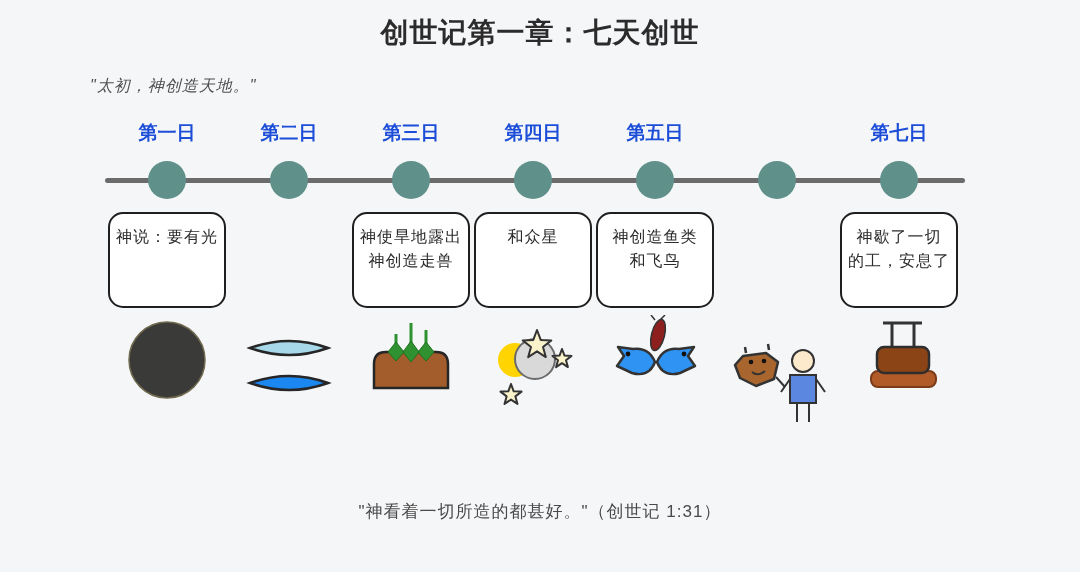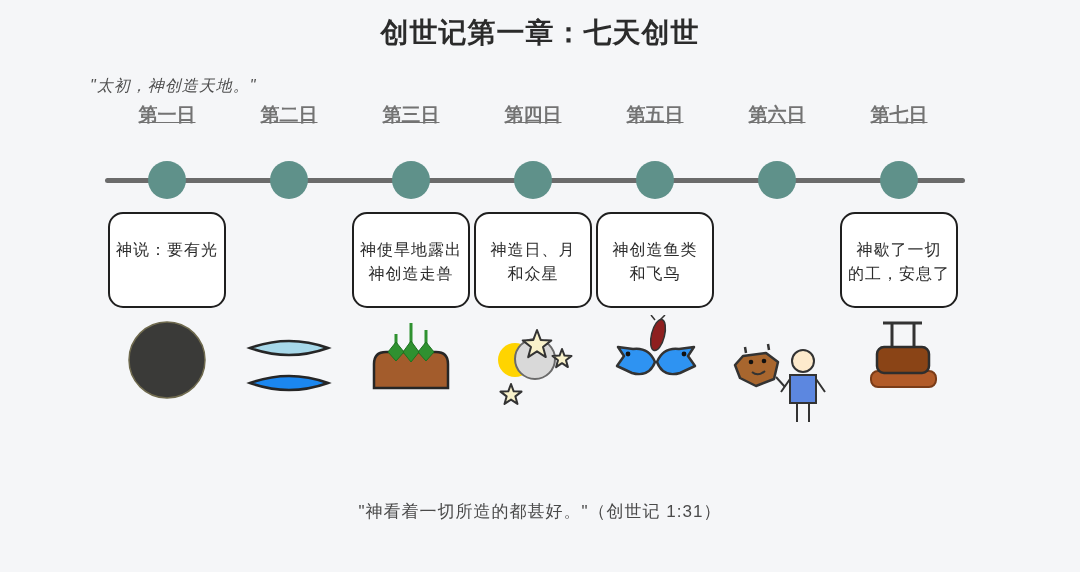--- a/index.html
+++ b/index.html
@@ -6,30 +6,30 @@
   body{font-family:"Liberation Sans","DejaVu Sans",sans-serif;background:#f5f6f8;}
   #stage{position:relative;width:1080px;height:572px;background:#f5f6f8;overflow:hidden;}
 
   .title{position:absolute;top:14px;left:0;width:1080px;text-align:center;
          font-size:28px;font-weight:bold;color:#2b2b2b;letter-spacing:1px;}
   .subtitle{position:absolute;top:76px;left:90px;font-size:16px;font-style:italic;
          color:#4f4f4f;letter-spacing:1px;}
   .footerquote{position:absolute;top:500px;left:0;width:1080px;text-align:center;
          font-size:17px;color:#4a4a4a;letter-spacing:1px;}
 
-  .day-label{position:absolute;top:102px;width:122px;text-align:center;
-         font-size:19px;font-weight:bold;color:#737373;text-decoration:underline;}
+  .day-label{position:absolute;top:120px;width:122px;text-align:center;
+         font-size:19px;font-weight:bold;color:#1d4ed8;}
   .tl-line{position:absolute;left:105px;top:178px;width:860px;height:5px;
          background:#6b6b6b;border-radius:3px;}
   .tl-dot{position:absolute;top:161px;width:38px;height:38px;border-radius:50%;
          background:#5f918a;}
 
   .card{position:absolute;top:212px;width:118px;height:96px;box-sizing:border-box;
         background:#ffffff;border:2px solid #1f1f1f;border-radius:15px;
-        text-align:center;padding-top:24px;font-size:16px;line-height:24px;
+        text-align:center;padding-top:11px;font-size:16px;line-height:24px;
         color:#2b2b2b;letter-spacing:1px;}
 
   .iconbox{position:absolute;top:315px;width:122px;height:112px;}
 
   
   .c1l{left:106px}.c2l{left:228px}.c3l{left:350px}.c4l{left:472px}
   .c5l{left:594px}.c6l{left:716px}.c7l{left:838px}
   .c1d{left:148px}.c2d{left:270px}.c3d{left:392px}.c4d{left:514px}
   .c5d{left:636px}.c6d{left:758px}.c7d{left:880px}
   .c1c{left:108px}.c2c{left:230px}.c3c{left:352px}.c4c{left:474px}
@@ -41,41 +41,39 @@
 <div id="stage">
 
   <div class="title">创世记第一章：七天创世</div>
   <div class="subtitle">"太初，神创造天地。"</div>
 
   <div class="day-label c1l">第一日</div>
   <div class="day-label c3l">第三日</div>
   <div class="day-label c2l">第二日</div>
   <div class="day-label c4l">第四日</div>
   <div class="day-label c5l">第五日</div>
-  <div class="day-label c6l">第六日</div>
   <div class="day-label c7l">第七日</div>
 
   <div class="tl-line"></div>
   <div class="tl-dot c1d"></div>
   <div class="tl-dot c2d"></div>
   <div class="tl-dot c3d"></div>
   <div class="tl-dot c4d"></div>
   <div class="tl-dot c5d"></div>
   <div class="tl-dot c6d"></div>
   <div class="tl-dot c7d"></div>
 
   <div class="card c1c">
     <div>神说：要有光</div>
   </div>
   <div class="card c3c">
     <div>神使旱地露出</div>
     <div>神创造走兽</div>
   </div>
   <div class="card c4c">
-    <div>神造日、月</div>
     <div>和众星</div>
   </div>
   <div class="card c5c">
     <div>神创造鱼类</div>
     <div>和飞鸟</div>
   </div>
   <div class="card c7c">
     <div>神歇了一切</div>
     <div>的工，安息了</div>
   </div>

